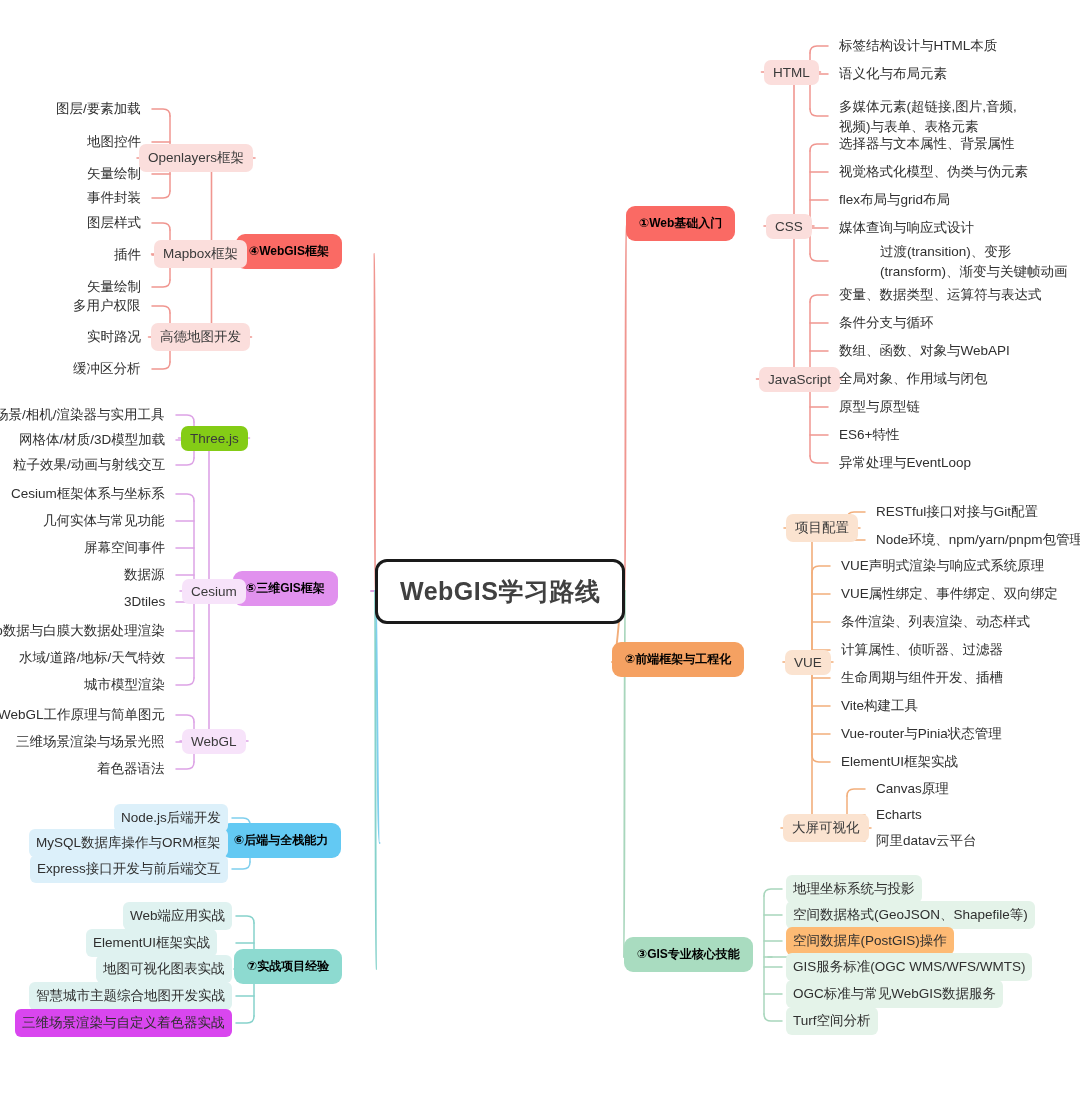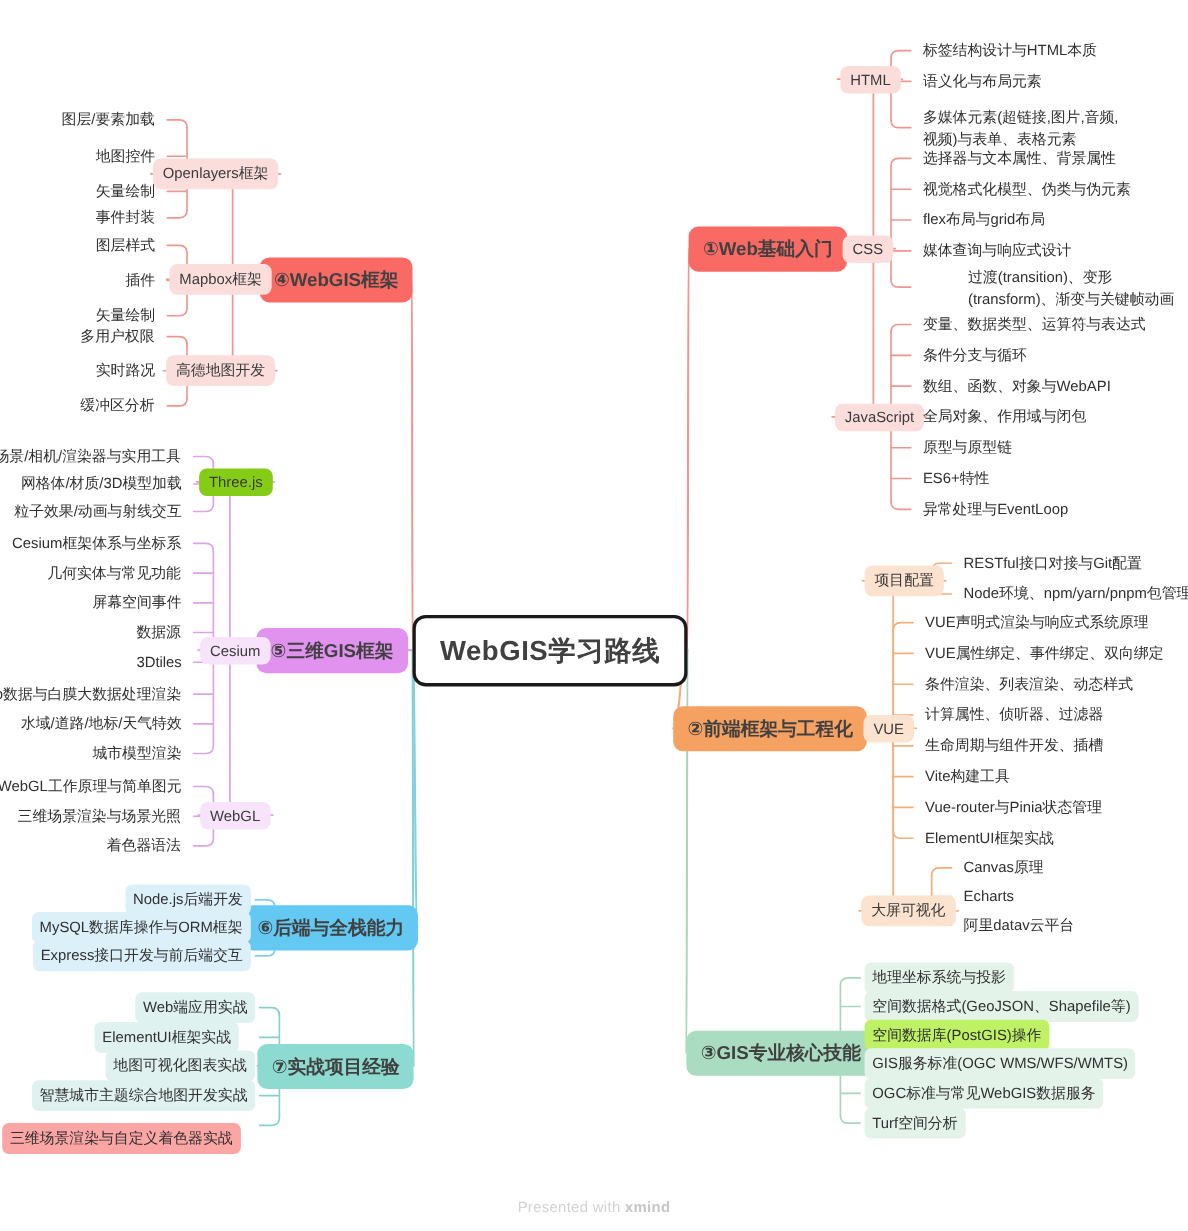--- a/index.html
+++ b/index.html
@@ -14,21 +14,21 @@
   .node{position:absolute;box-sizing:border-box;white-space:nowrap;}
 
   
   .root{
     background:#ffffff;border:3px solid #1a1a1a;border-radius:12px;
     font-size:25px;font-weight:bold;color:#404040;
     padding:13px 22px;letter-spacing:.5px;
   }
   
   .main{
-    border-radius:9px;font-size:17px;font-weight:bold;color:#404040;
+    border-radius:9px;font-size:12px;font-weight:bold;color:#000000;
     padding:9px 13px;
   }
   
   .chip{
     border-radius:7px;font-size:13.5px;color:#3a3a3a;padding:5px 9px;
   }
   
   .leaf{
     font-size:13.5px;color:#2f2f2f;padding:4px 7px;border-radius:6px;
     line-height:1.45;
@@ -207,21 +207,21 @@
       <div class="node leaf" style="left: 834px; top: 692px;">Vite构建工具</div>
       <div class="node leaf" style="left: 834px; top: 720px;">Vue-router与Pinia状态管理</div>
       <div class="node leaf" style="left: 834px; top: 748px;">ElementUI框架实战</div>
       <div class="node chip" style="background: rgb(251, 227, 208); left: 783px; top: 814px;">大屏可视化</div>
       <div class="node leaf" style="left: 869px; top: 775px;">Canvas原理</div>
       <div class="node leaf" style="left: 869px; top: 801px;">Echarts</div>
       <div class="node leaf" style="left: 869px; top: 827px;">阿里datav云平台</div>
       <div class="node main" style="background: rgb(169, 220, 192); left: 624px; top: 937px;">③GIS专业核心技能</div>
       <div class="node leaf" style="background: rgb(228, 243, 233); left: 786px; top: 875px;">地理坐标系统与投影</div>
       <div class="node leaf" style="background: rgb(228, 243, 233); left: 786px; top: 901px;">空间数据格式(GeoJSON、Shapefile等)</div>
-      <div class="node leaf" style="background: #bef264; left: 786px; top: 927px;">空间数据库(PostGIS)操作</div>
+      <div class="node leaf" style="background: #fdba74; left: 786px; top: 927px;">空间数据库(PostGIS)操作</div>
       <div class="node leaf" style="background: rgb(228, 243, 233); left: 786px; top: 953px;">GIS服务标准(OGC WMS/WFS/WMTS)</div>
       <div class="node leaf" style="background: rgb(228, 243, 233); left: 786px; top: 980px;">OGC标准与常见WebGIS数据服务</div>
       <div class="node leaf" style="background: rgb(228, 243, 233); left: 786px; top: 1007px;">Turf空间分析</div>
       <div class="node main" style="background: rgb(250, 106, 100); left: 236px; top: 234px;">④WebGIS框架</div>
       <div class="node chip" style="background: rgb(251, 222, 220); left: 139px; top: 144px;">Openlayers框架</div>
       <div class="node leaf" style="left: 49px; top: 95px;">图层/要素加载</div>
       <div class="node leaf" style="left: 80px; top: 128px;">地图控件</div>
       <div class="node leaf" style="left: 80px; top: 160px;">矢量绘制</div>
       <div class="node leaf" style="left: 80px; top: 184px;">事件封装</div>
       <div class="node chip" style="background: rgb(251, 222, 220); left: 154px; top: 240px;">Mapbox框架</div>
@@ -252,18 +252,15 @@
       <div class="node leaf" style="left: 90px; top: 755px;">着色器语法</div>
       <div class="node main" style="background: rgb(99, 201, 243); left: 221px; top: 823px;">⑥后端与全栈能力</div>
       <div class="node leaf" style="background: rgb(220, 240, 250); left: 114px; top: 804px;">Node.js后端开发</div>
       <div class="node leaf" style="background: rgb(220, 240, 250); left: 29px; top: 829px;">MySQL数据库操作与ORM框架</div>
       <div class="node leaf" style="background: rgb(220, 240, 250); left: 30px; top: 855px;">Express接口开发与前后端交互</div>
       <div class="node main" style="background: rgb(141, 218, 208); left: 234px; top: 949px;">⑦实战项目经验</div>
       <div class="node leaf" style="background: rgb(223, 242, 240); left: 123px; top: 902px;">Web端应用实战</div>
       <div class="node leaf" style="background: rgb(223, 242, 240); left: 86px; top: 929px;">ElementUI框架实战</div>
       <div class="node leaf" style="background: rgb(223, 242, 240); left: 96px; top: 955px;">地图可视化图表实战</div>
       <div class="node leaf" style="background: rgb(223, 242, 240); left: 29px; top: 982px;">智慧城市主题综合地图开发实战</div>
-      <div class="node leaf" style="background: #fca5a5; left: 2px; top: 1009px; margin-top: 12px;">三维场景渲染与自定义着色器实战</div>
+      <div class="node leaf" style="background: #d946ef; left: 15px; top: 1009px;">三维场景渲染与自定义着色器实战</div>
     </div>
-  <div class="footer">
-    <span>Presented with </span><b>xmind</b>
-  </div>
 </div>
 
 </body></html>

